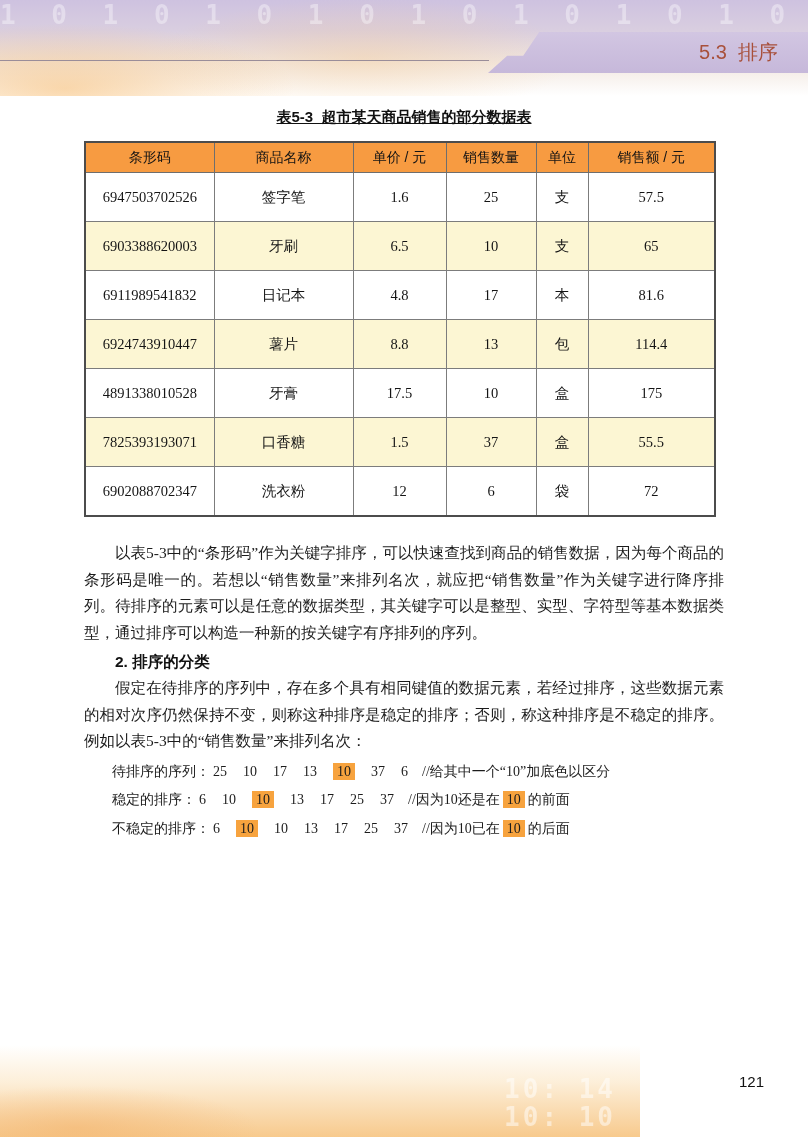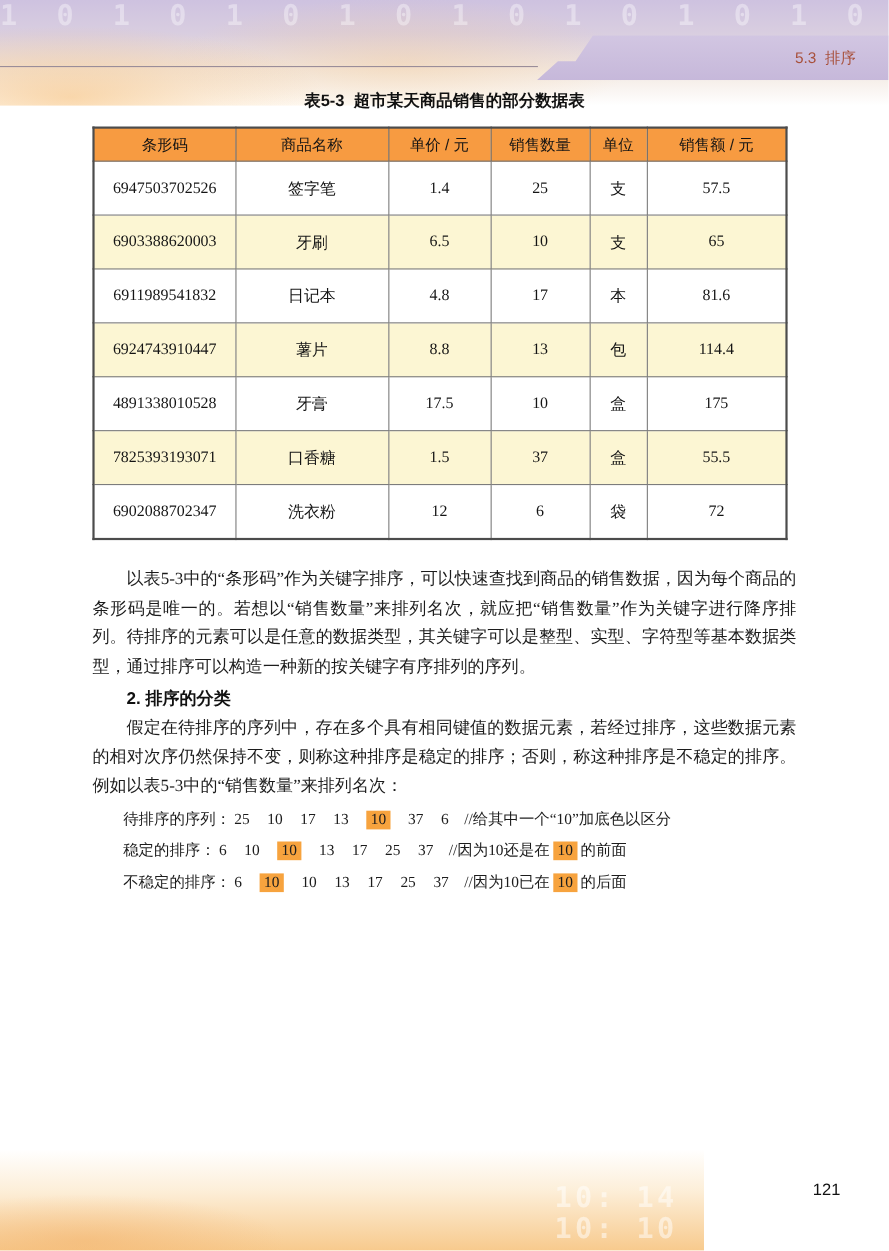--- a/index.html
+++ b/index.html
@@ -13,26 +13,26 @@
       radial-gradient(ellipse 280px 80px at 45% 60%, rgba(246,200,140,0.35), rgba(246,200,140,0) 75%),
       linear-gradient(180deg, #CEC2E0 0%, #D9CEE0 32%, #F2E8E1 66%, #ffffff 100%);}
   .binary-digits{position:absolute;top:0;left:0;width:100%;height:34px;overflow:hidden;
     font-family:"DejaVu Sans Mono",monospace;font-size:26px;font-weight:bold;letter-spacing:10px;
     color:rgba(255,255,255,0.38);white-space:nowrap;user-select:none;}
   .header-rule{position:absolute;top:60px;left:0;width:489px;height:1px;background:#9a8d99;}
   .section-band{position:absolute;top:32px;left:488px;width:320px;height:41px;
     background:linear-gradient(180deg,#D2C6E2 0%,#C6B8DA 100%);
     clip-path:polygon(0 100%,6% 58%,11% 58%,16% 0,100% 0,100% 100%);
     display:flex;align-items:center;justify-content:flex-end;padding-right:30px;box-sizing:border-box;}
-  .section-label{font-family:"Liberation Sans",sans-serif;font-size:14px;color:#A8503B;white-space:pre;}
+  .section-label{font-family:"Liberation Sans",sans-serif;font-size:20px;color:#A8503B;white-space:pre;}
 
   
   .content{position:absolute;top:0;left:84px;width:640px;}
-  .table-title{margin:82px 0 0 0;text-align:center;white-space:pre;
-    font-family:"Liberation Sans",sans-serif;font-weight:bold;font-size:15px;color:#111;}
+  .table-title{margin:108px 0 0 0;text-align:center;white-space:pre;
+    font-family:"Liberation Sans",sans-serif;font-weight:bold;font-size:15px;color:#111;text-decoration:underline;}
 
   table.data{border-collapse:collapse;table-layout:fixed;width:630px;margin-top:14px;
     border:2px solid #4c4c4c;}
   table.data th{background:var(--header-bg,#F79B41);font-family:"Liberation Sans",sans-serif;
     font-weight:normal;font-size:14px;color:#141414;height:29px;border:1px solid #6e6e6e;
     text-align:center;padding:0;}
   table.data td{height:48px;border:1px solid #7c7c7c;text-align:center;vertical-align:middle;
     font-size:14.5px;color:#141414;padding:0;background:#ffffff;}
   table.data tr.alt td{background:var(--alt-row,#FCF6D3);}
 
@@ -95,21 +95,21 @@
             <th>单价 / 元</th>
             <th>销售数量</th>
             <th>单位</th>
             <th>销售额 / 元</th>
           </tr>
       </thead>
       <tbody>
           <tr>
             <td>6947503702526</td>
             <td>签字笔</td>
-            <td>1.4</td>
+            <td>1.6</td>
             <td>25</td>
             <td>支</td>
             <td>57.5</td>
           </tr>
           <tr class="alt">
             <td>6903388620003</td>
             <td>牙刷</td>
             <td>6.5</td>
             <td>10</td>
             <td>支</td>

